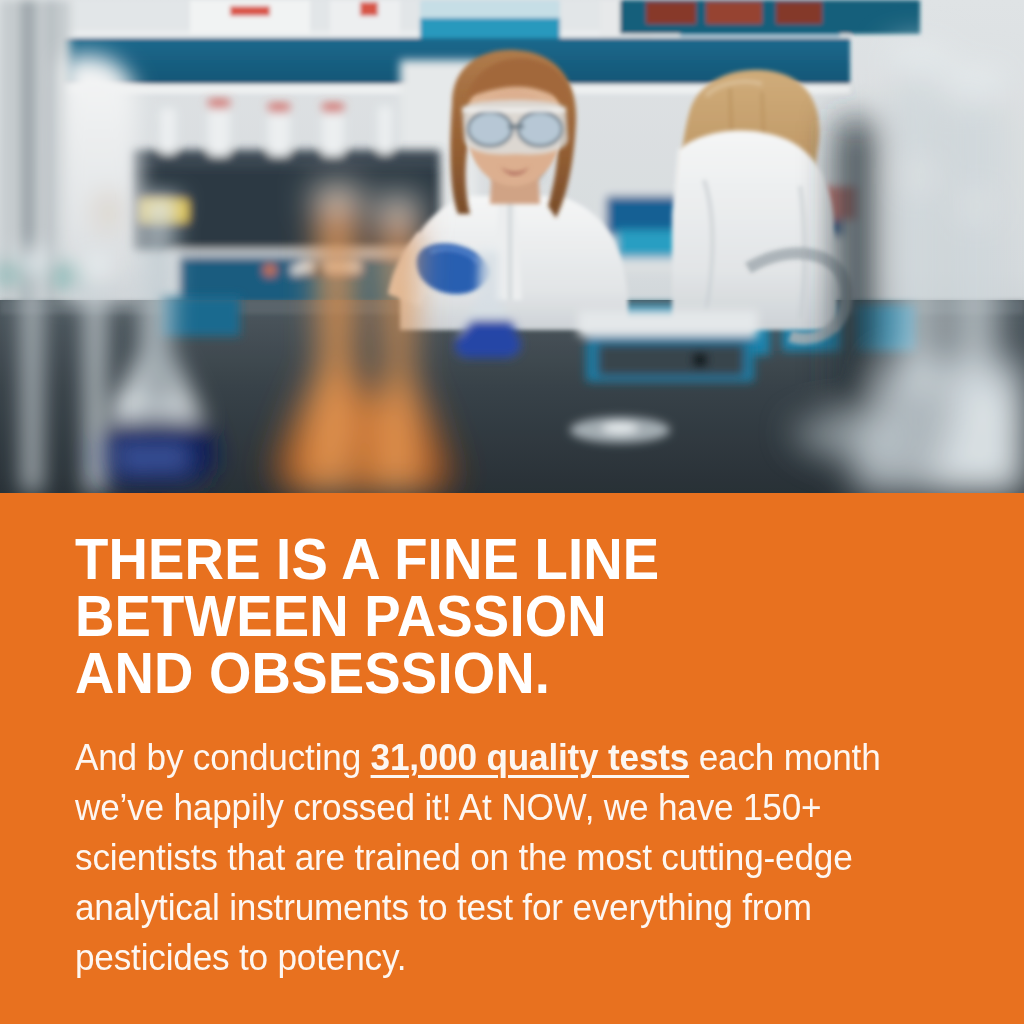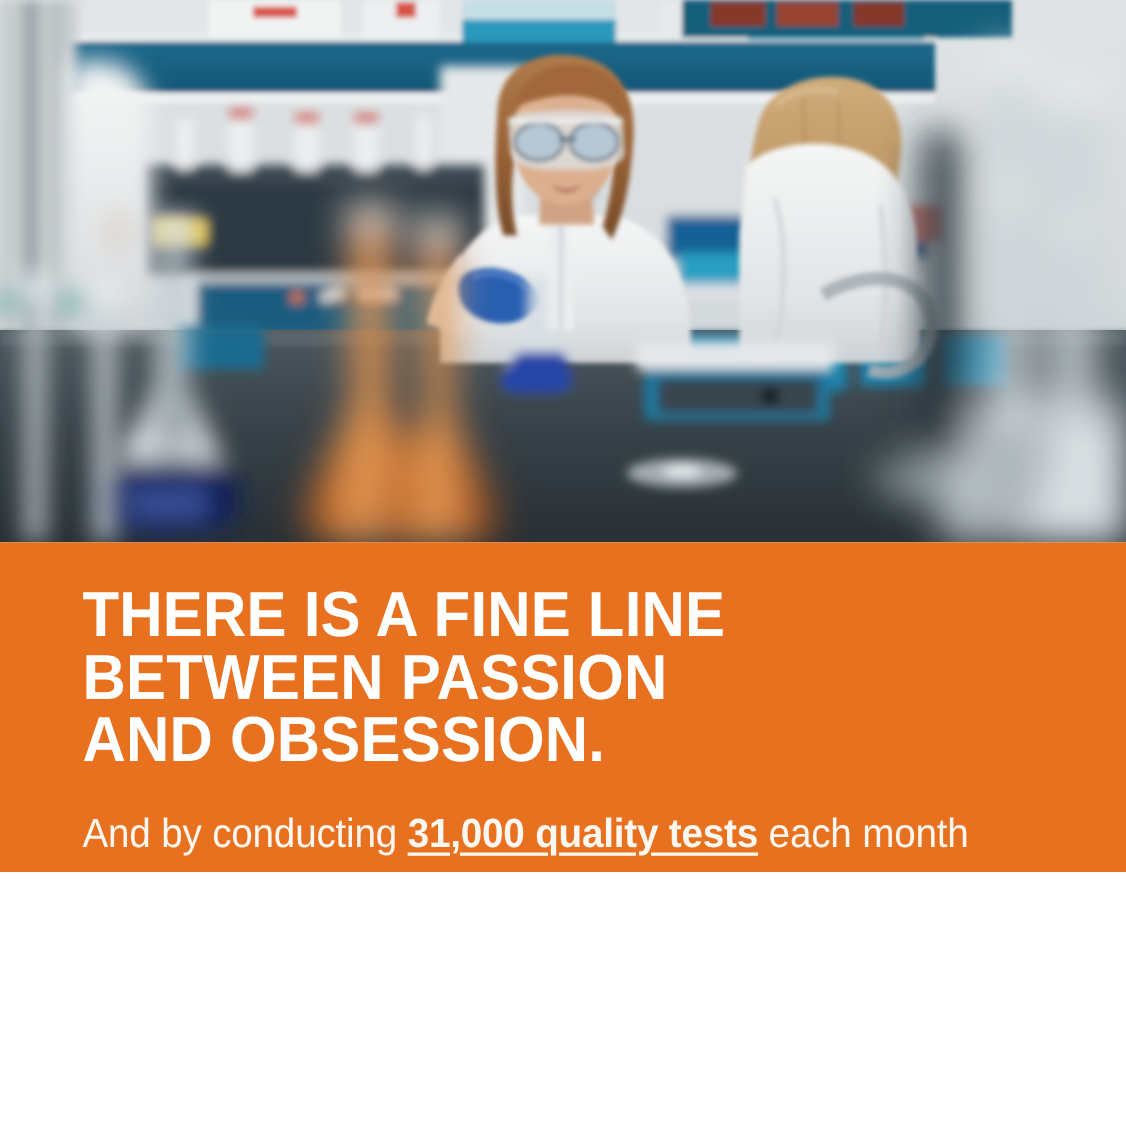--- a/index.html
+++ b/index.html
@@ -6,21 +6,21 @@
 
   html, body {
     width:1024px; height:1024px;
     background:#ffffff;
     font-family:"Liberation Sans", sans-serif;
     overflow:hidden;
   }
 
   #poster {
     position:relative;
-    width:1024px; height:792px;
+    width:1024px; height:1024px;
     overflow:hidden;
   }
 
   
   .photo {
     position:absolute; left:0; top:0;
     width:1024px; height:493px;
     overflow:hidden;
     background:#8c9296;
   }

